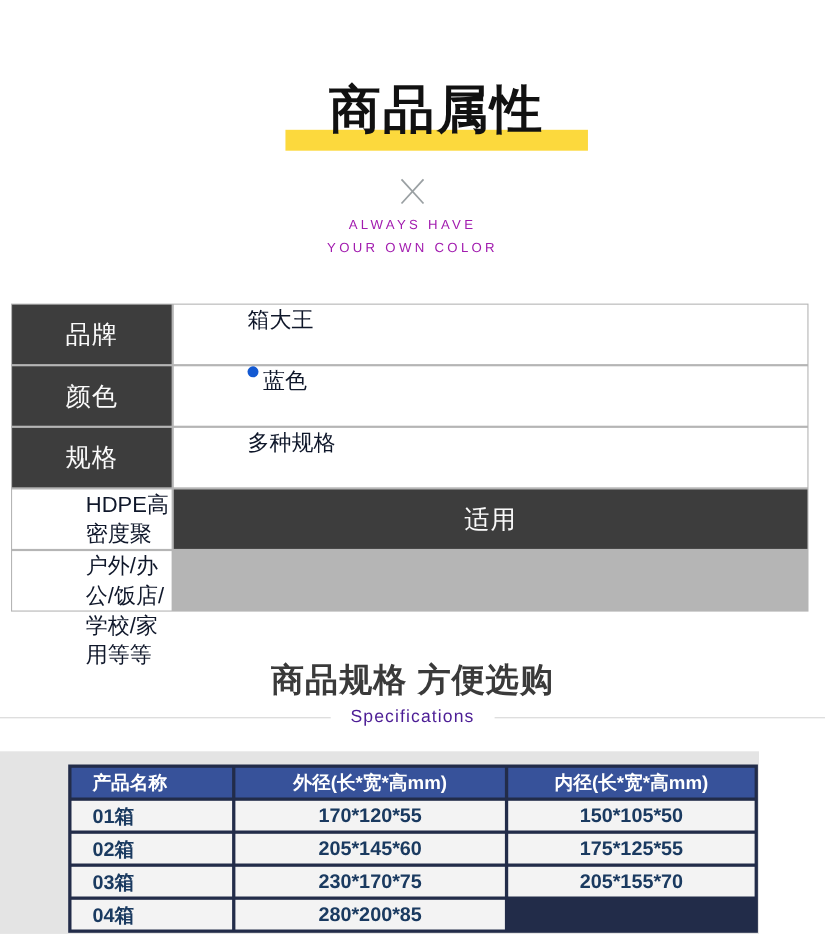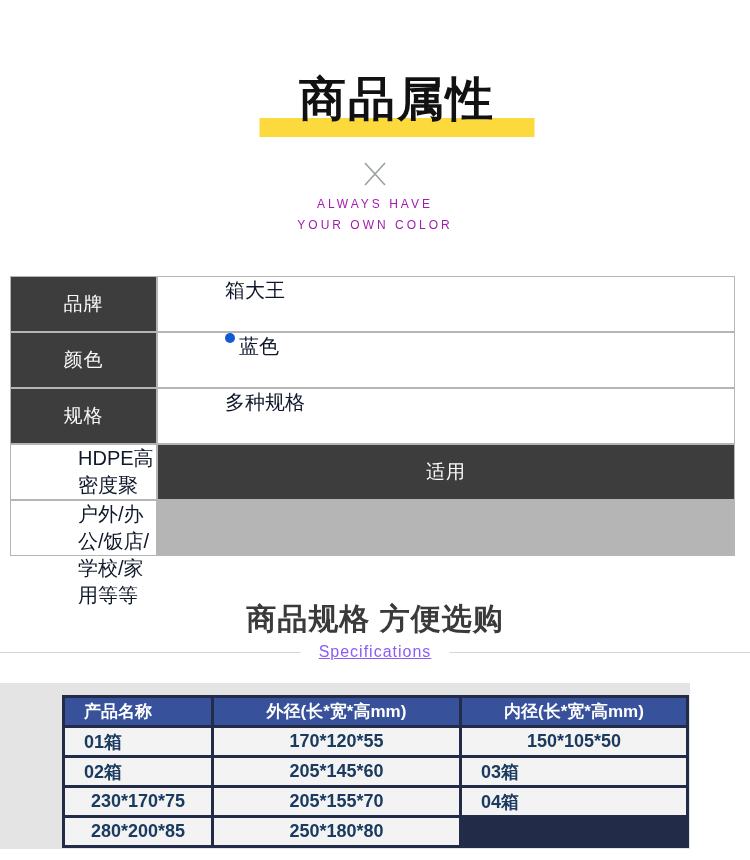--- a/index.html
+++ b/index.html
@@ -15,32 +15,32 @@
   .s1-bar{position:absolute;left:50%;transform:translateX(-50%);top:46px;
     width:275px;height:19px;background:#fcd93d;z-index:0;}
   .s1-title-text{position:relative;z-index:1;}
   
   .deco-x{text-align:center;margin-top:36px;height:24px;}
   .slogan{margin-top:8px;text-align:center;font-size:12px;line-height:21px;
     color:#a21caf;letter-spacing:3px;}
   
   .attr-table{margin:40px 0 0 10px;width:723px;display:grid;
     grid-template-columns:145px 1fr;gap:2px;background:#b5b5b5;padding:1px;}
-  .attr-label{background:#3d3d3d;height:54px;color:#fafafa;font-size:19px;
+  .attr-label{background:#3d3d3d;height:54px;color:#fafafa;font-size:23px;
     display:flex;align-items:center;justify-content:center;letter-spacing:1px;}
   .attr-value{background:#ffffff;height:54px;display:flex;
     padding-left:67px;font-size:20px;color:#0f172a;}
   .dot{width:10px;height:10px;border-radius:50%;background:#1359d2;
     display:inline-block;margin-right:4px;flex:0 0 auto;}
   
   .s2-title{margin-top:46px;text-align:center;font-size:30px;line-height:1.1;
     font-weight:700;color:#3a3a3a;letter-spacing:1px;}
   .divider{margin-top:17px;border-top:1px solid #d6d6d6;position:relative;height:0;}
   .divider span{position:absolute;top:-10px;left:50%;transform:translateX(-50%);
-    background:#ffffff;padding:0 18px;color:#8b5cf6;font-size:16px;letter-spacing:1px;text-decoration:underline;}
+    background:#ffffff;padding:0 18px;color:#4c1d95;font-size:16px;letter-spacing:1px;}
   
   .band{margin-top:30px;width:690px;height:166px;background:#e4e4e4;
     padding-top:12px;box-sizing:border-box;}
   .spec-table{margin-left:62px;width:627px;box-sizing:border-box;display:grid;
     grid-template-columns:146px 245px 224px;gap:3px;background:#222c49;padding:3px;}
   .spec-cell{height:27px;display:flex;align-items:center;justify-content:center;
     font-weight:700;font-size:18px;}
   .spec-head{background:#37529a;color:#ffffff;font-size:17px;}
   .spec-body{background:#f3f3f3;color:#1a3a60;}
   .col1{justify-content:flex-start;padding-left:19px;}
@@ -105,22 +105,22 @@
     <div class="spec-cell spec-head col1">产品名称</div>
     <div class="spec-cell spec-head">外径(长*宽*高mm)</div>
     <div class="spec-cell spec-head">内径(长*宽*高mm)</div>
 
     <div class="spec-cell spec-body col1">01箱</div>
     <div class="spec-cell spec-body">170*120*55</div>
     <div class="spec-cell spec-body">150*105*50</div>
 
     <div class="spec-cell spec-body col1">02箱</div>
     <div class="spec-cell spec-body">205*145*60</div>
+    <div class="spec-cell spec-body">175*125*55</div>
 
     <div class="spec-cell spec-body col1">03箱</div>
     <div class="spec-cell spec-body">230*170*75</div>
     <div class="spec-cell spec-body">205*155*70</div>
 
     <div class="spec-cell spec-body col1">04箱</div>
     <div class="spec-cell spec-body">280*200*85</div>
-    <div class="spec-cell spec-body">250*180*80</div>
   </div>
 </div>
 
 </body></html>

